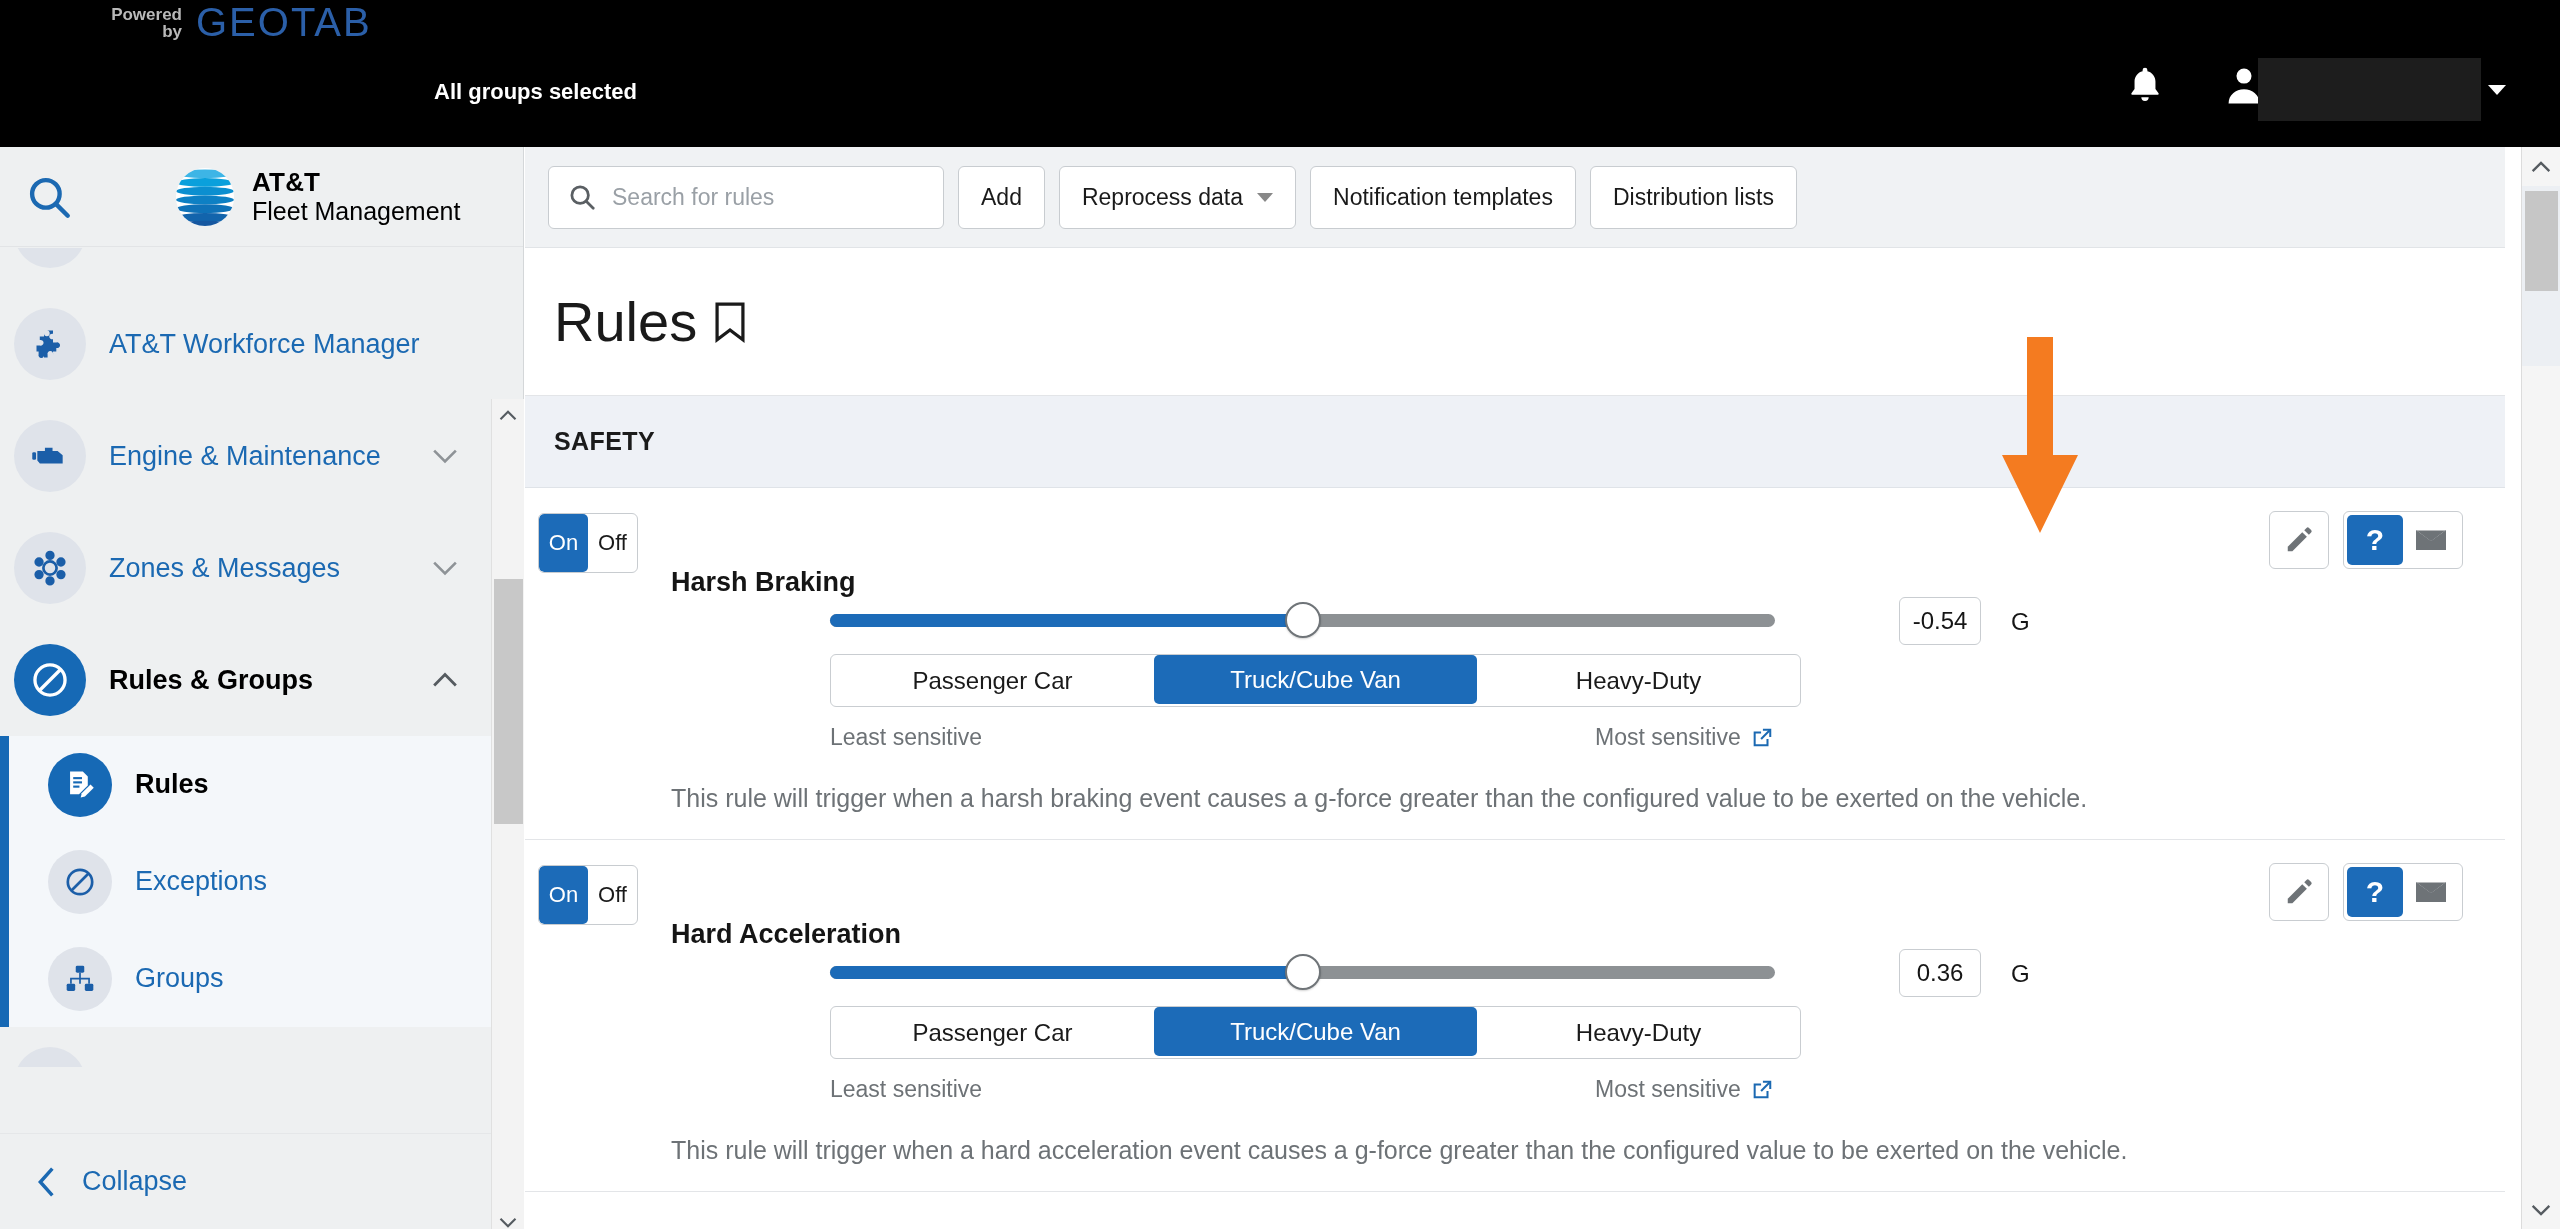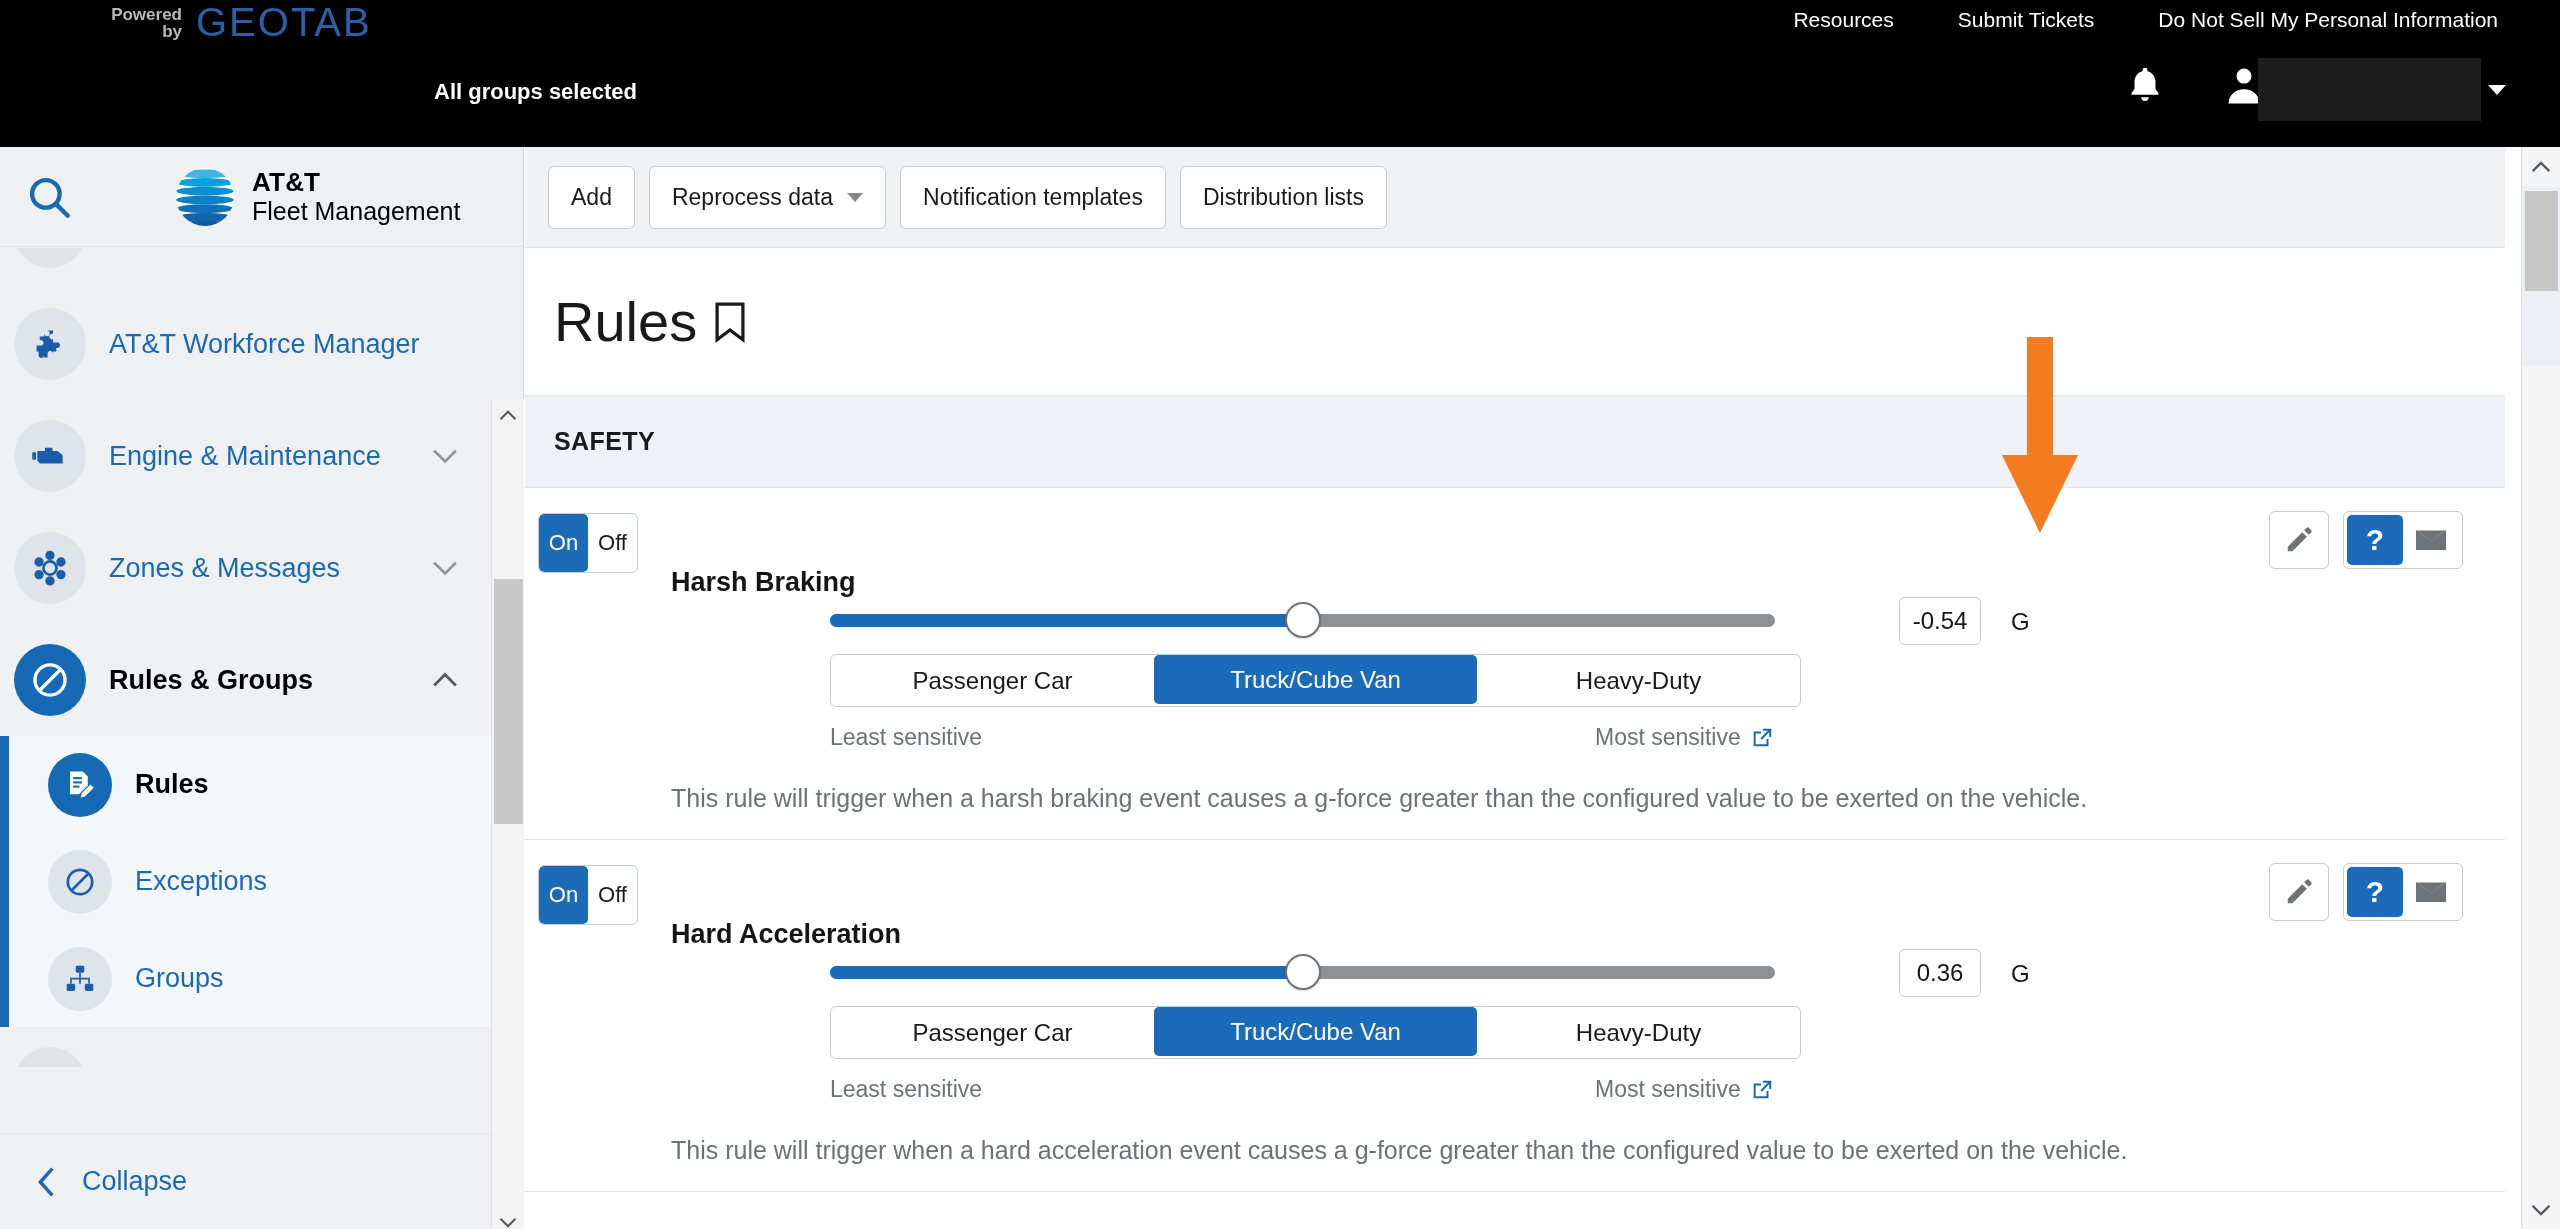--- a/index.html
+++ b/index.html
@@ -343,25 +343,20 @@
 </head>
 <body>
 
 <div class="topbar">
   <div class="powered">
     <span>Powered</span>
     <span class="p2">by</span>
   </div>
   <div class="geotab-logo"><span>GEOTAB</span></div>
 
-  <div class="toplinks">
-    <a href="#">Resources</a>
-    <a href="#">Submit Tickets</a>
-    <a href="#">Do Not Sell My Personal Information</a>
-  </div>
 
   <div class="allgroups">All groups selected</div>
 
   <svg class="bell-icon" viewBox="0 0 24 24" fill="#ffffff">
     <path d="M12 2a1.3 1.3 0 0 1 1.3 1.3v.7c2.6.6 4.4 2.9 4.4 5.6v4l1.6 2.2a.6.6 0 0 1-.5 1H5.2a.6.6 0 0 1-.5-1L6.3 13.6v-4c0-2.7 1.8-5 4.4-5.6v-.7A1.3 1.3 0 0 1 12 2z"></path>
     <path d="M10 18.2h4a2 2 0 0 1-4 0z"></path>
   </svg>
   <svg class="person-icon" viewBox="0 0 24 24" fill="#ffffff">
     <circle cx="12" cy="6.6" r="4.1"></circle>
     <path d="M3.6 21.5c0-4.6 3.8-7.7 8.4-7.7s8.4 3.1 8.4 7.7z"></path>
@@ -535,20 +530,27 @@
     <svg width="26" height="32" viewBox="0 0 14 24" fill="none" stroke="#1b69b2" stroke-width="2.6">
         <polyline points="11,2 2,12 11,22"></polyline>
       </svg>
     <div class="ctext">Collapse</div>
   </div>
 </div>
 
 <div class="main">
 
   <div class="toolbar">
+    <div class="search-box">
+      <svg class="sicon" viewBox="0 0 24 24" fill="none" stroke="#5a5f63" stroke-width="2.2">
+        <circle cx="10.5" cy="10.5" r="6.6"></circle>
+          <line x1="15.4" y1="15.4" x2="21" y2="21" stroke-linecap="round"></line>
+      </svg>
+      <div class="sph">Search for rules</div>
+    </div>
     <div class="tbtn">
         <span>Add</span>
       </div>
     <div class="tbtn">
       <span>Reprocess data</span>
       <span class="mini-caret"></span>
     </div>
     <div class="tbtn">
         <span>Notification templates</span>
       </div>

